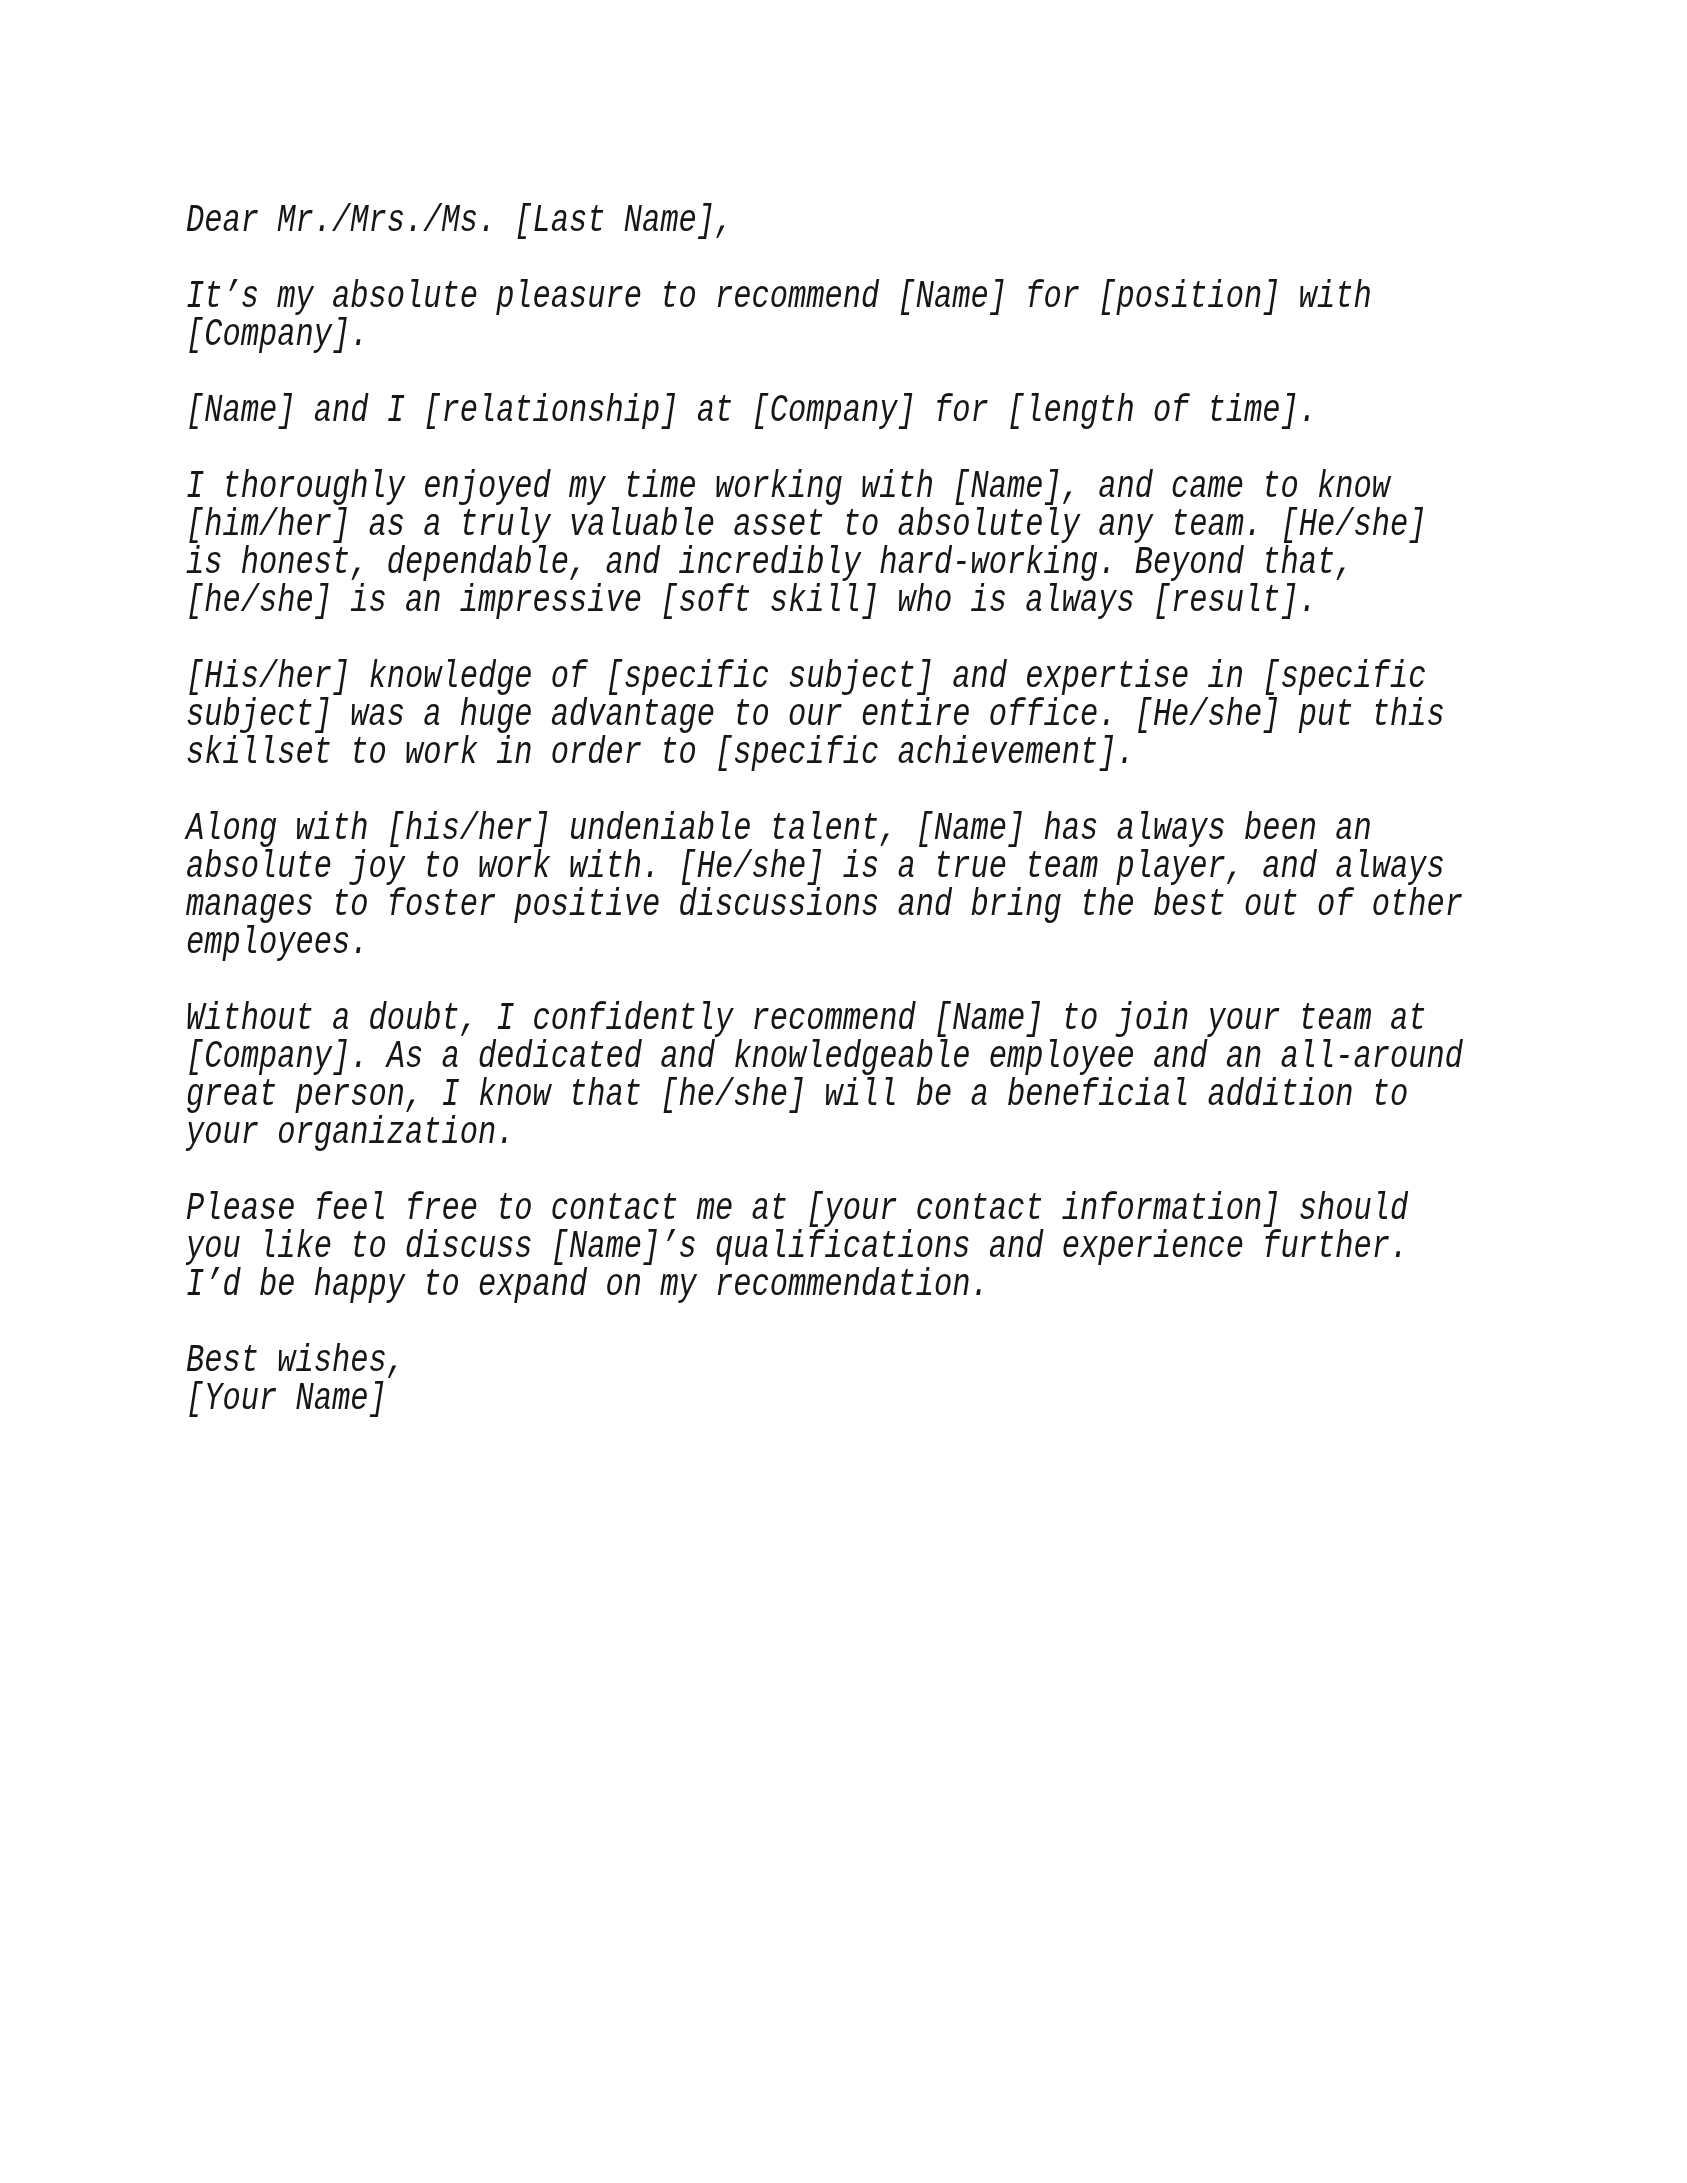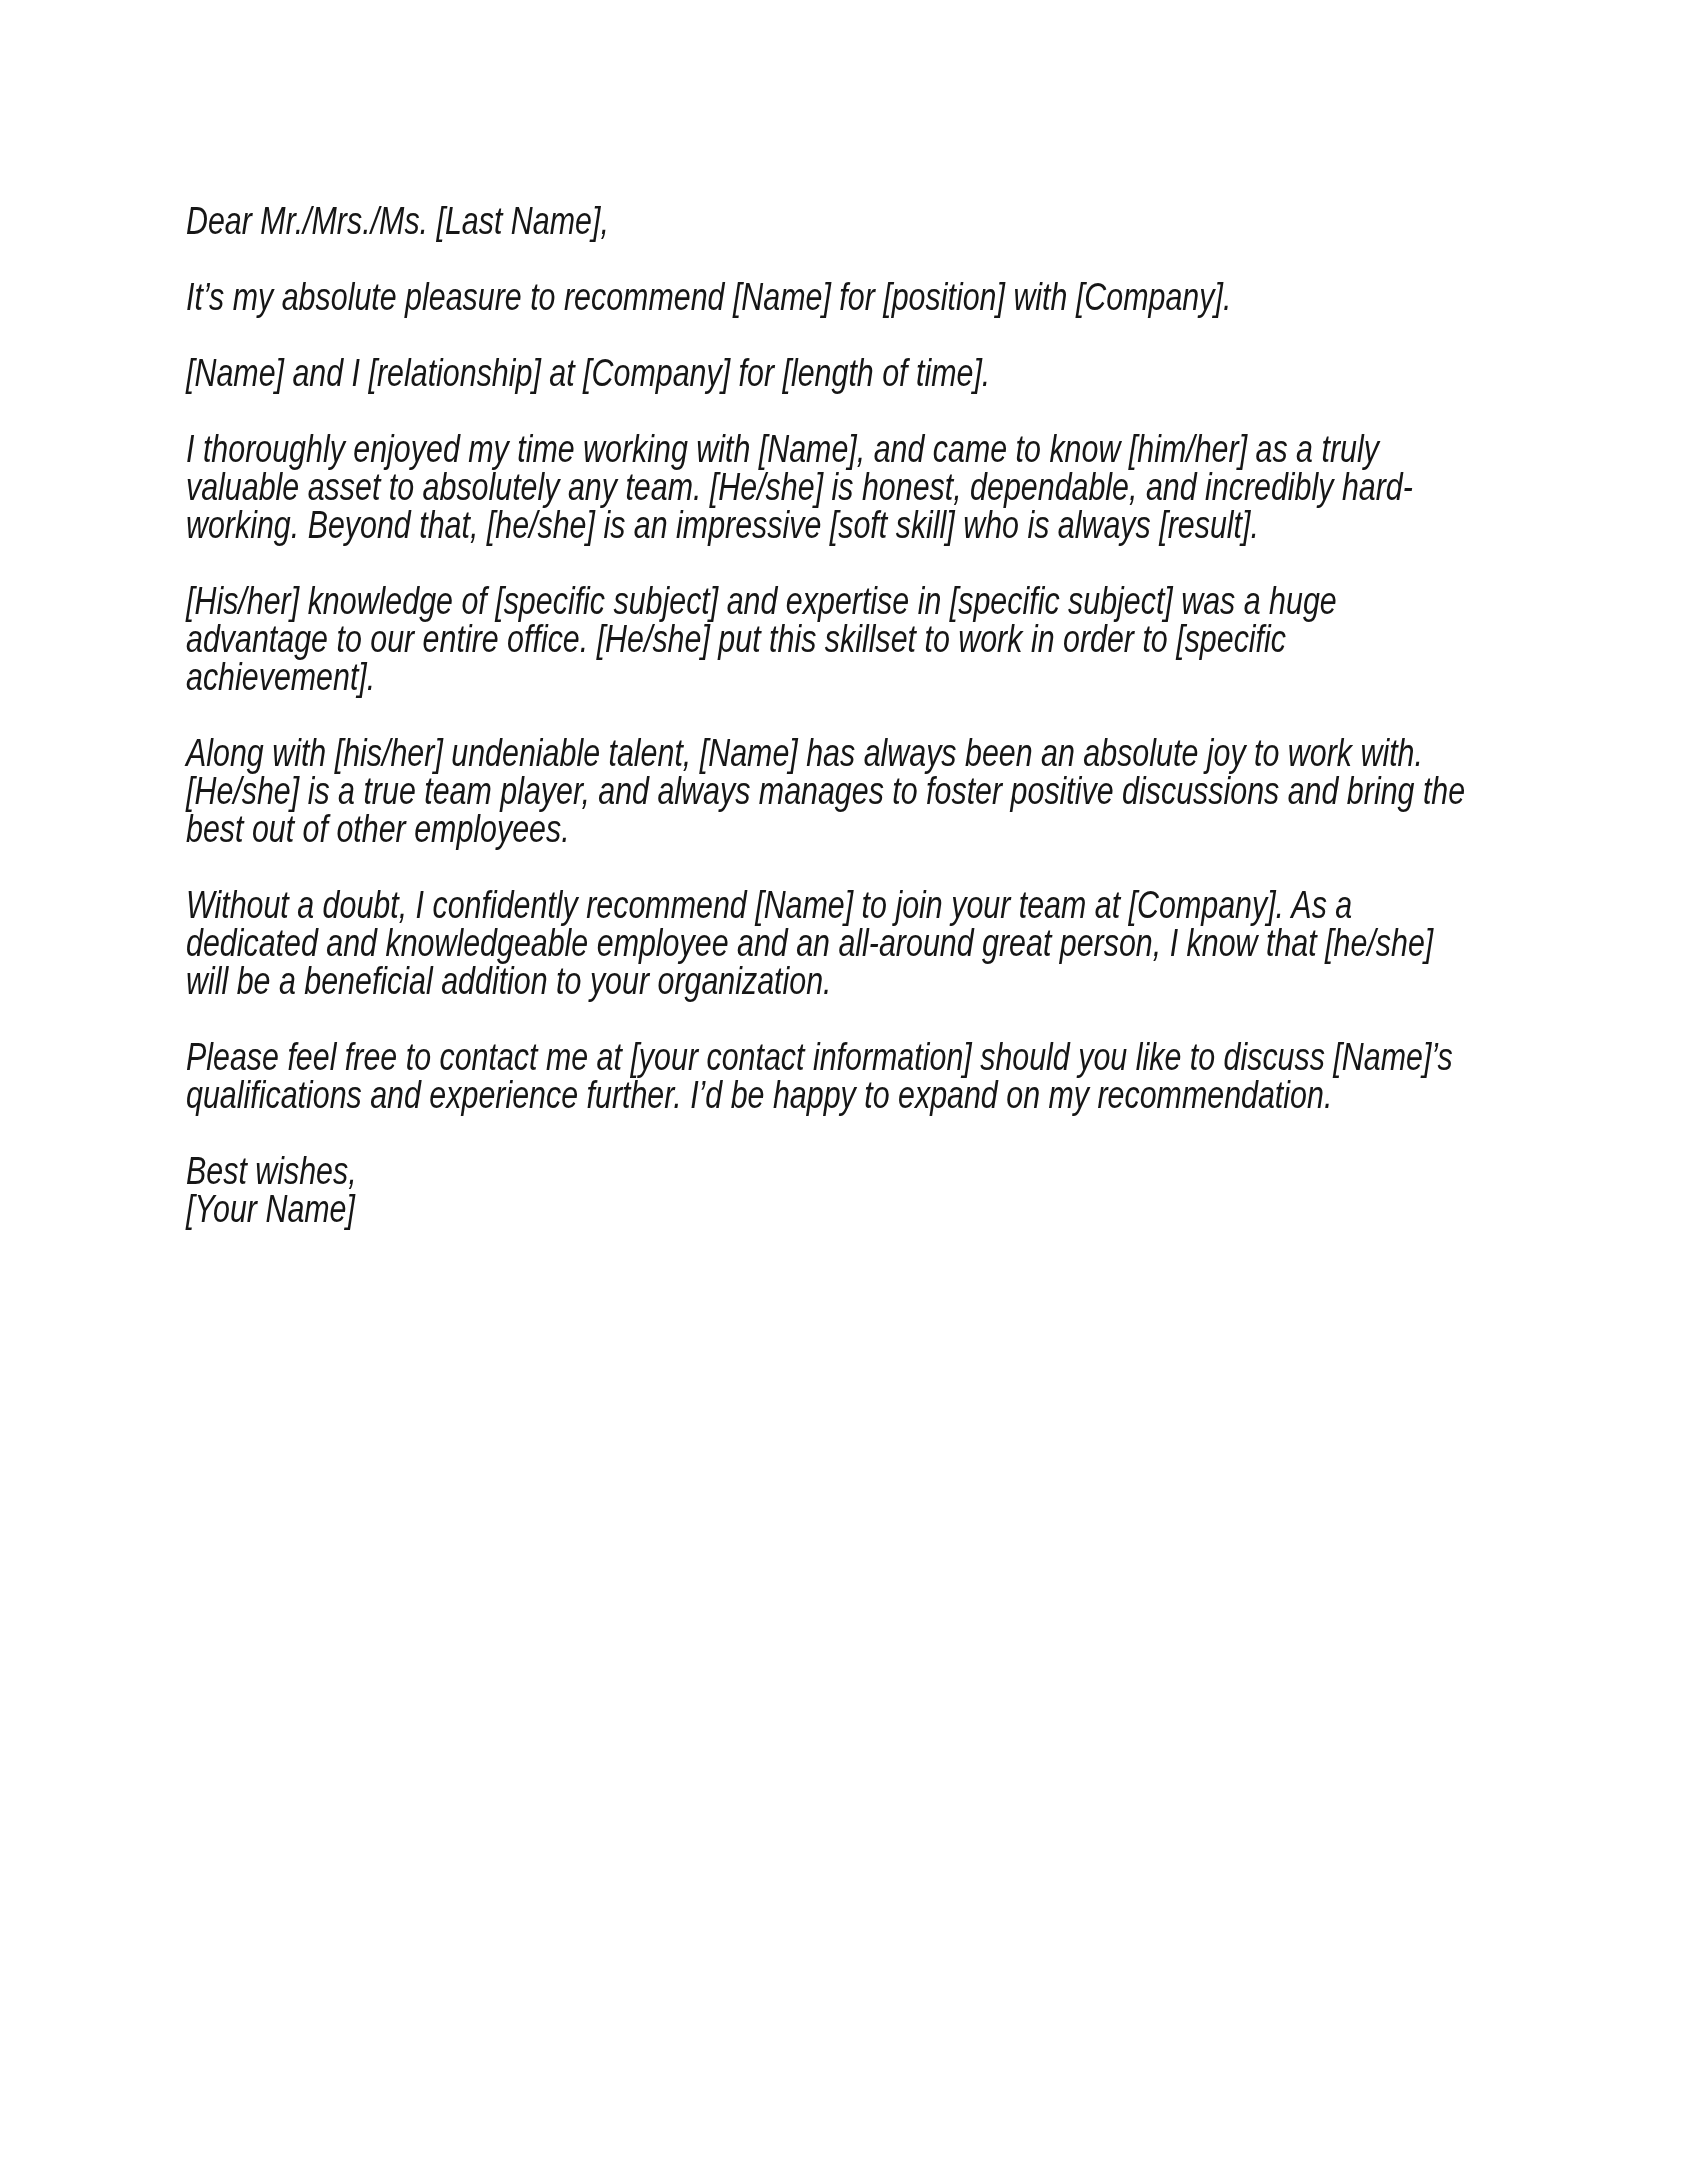--- a/index.html
+++ b/index.html
@@ -6,21 +6,21 @@
     margin: 0;
     padding: 0;
     background: #ffffff;
   }
   .page {
     position: relative;
     width: 1627px;
     height: 2184px;
     background: #ffffff;
     overflow: hidden;
-    font-family: Liberation Sans, sans-serif;
+    font-family: Liberation Mono, monospace;
     font-style: italic;
     color: #161616;
   }
   
   .letter {
     position: absolute;
     left: 186px;
     top: 202px;
     width: 1609px;
     transform: scaleX(0.80);

